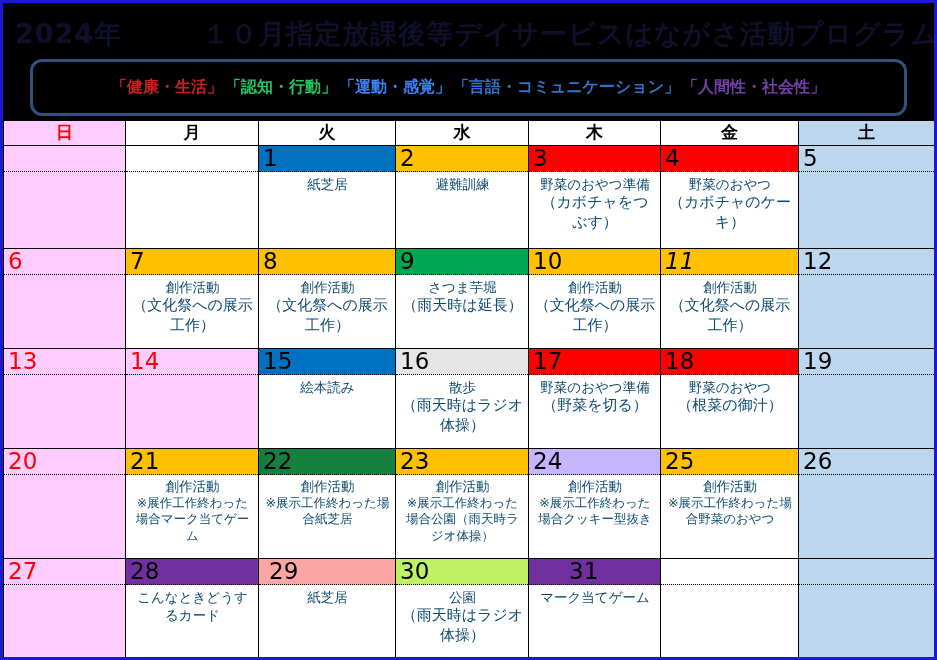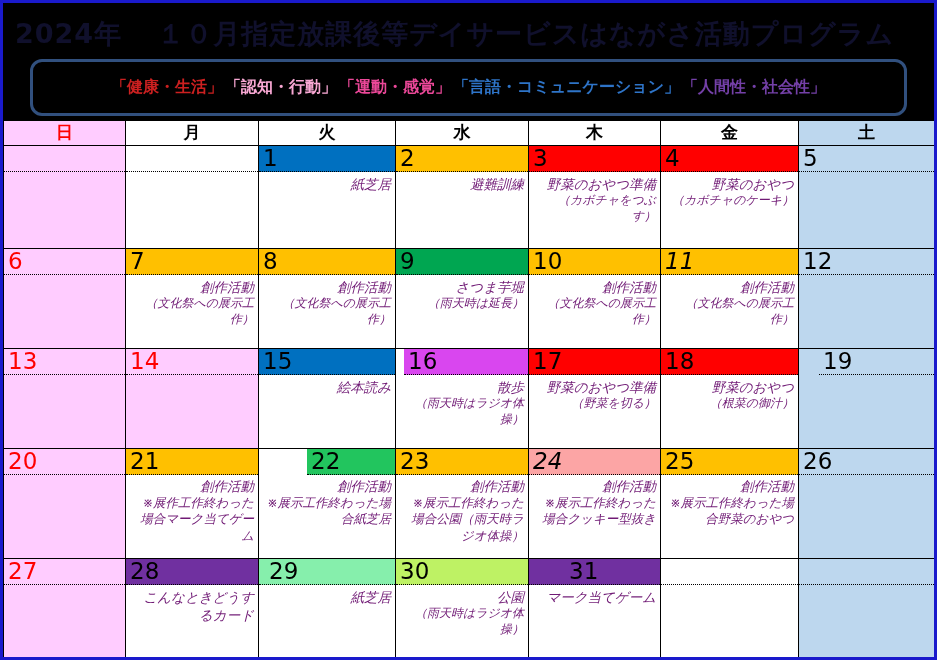--- a/index.html
+++ b/index.html
@@ -13,21 +13,21 @@
   }
   
   .top {
     height:117px; background:#000; position:relative;
   }
   .title-row {
     padding:13px 0 0 12px;
     font-size:27px; font-weight:bold; color:#10102c;
     white-space:nowrap; letter-spacing:1px;
   }
-  .title-year { margin-right:35px; }
+  .title-year { margin-right:80px; }
   .legend-box {
     position:absolute; left:27px; right:27px; top:56px; height:57px;
     border:3px solid #31507E; border-radius:12px;
     display:flex; flex-direction:column; justify-content:center; align-items:center;
     gap:1px; background:#000;
   }
   .legend-line1 { font-size:16px; font-weight:bold; white-space:nowrap; }
   .legend-line1 span { margin:0 1px; }
   .legend-note { font-size:14.5px; font-weight:bold; color:#0D1A3C; white-space:nowrap; }
 
@@ -51,38 +51,38 @@
   tbody tr.w4 { height:99px; }
   .cell { display:flex; flex-direction:column; height:100%; }
   .numzone {
     height:26px; flex:none;
     border-bottom:1px dotted #000;
     font-size:23px; line-height:25px; padding-left:4px;
     color:#000;
   }
   .content {
     flex:1; display:flex; flex-direction:column; justify-content:center;
-    padding:3px 4px 6px 5px; text-align:right; color:#701a75;font-style:italic;
+    padding:3px 4px 6px 5px; text-align:center; color:#0c4a6e;
   }
   .content.split { justify-content:space-between; padding-top:2px; }
   .line  { font-size:13.5px; line-height:1.35; }
-  .line.small { font-size:12px; line-height:1.3; }
+  .line.small { font-size:15px; line-height:1.3; }
   .note  { font-size:12.5px; line-height:1.3; margin-bottom:1px; }
 </style>
 </head>
 <body>
 
 <div class="page">
 
   <div class="top">
     <div class="title-row">
       <span class="title-year">2024年</span><span>１０月指定放課後等デイサービスはながさ活動プログラム</span>
     </div>
     <div class="legend-box">
-      <div class="legend-line1"><span style="color: rgb(204, 32, 32);">「健康・生活」</span><span style="color: #f9a8d4;">「認知・行動」</span><span style="color: #ec4899;">「運動・感覚」</span><span style="color: rgb(46, 116, 200);">「言語・コミュニケーション」</span><span style="color: rgb(116, 64, 168);">「人間性・社会性」</span></div>
+      <div class="legend-line1"><span style="color: rgb(204, 32, 32);">「健康・生活」</span><span style="color: #22c55e;">「認知・行動」</span><span style="color: #3b82f6;">「運動・感覚」</span><span style="color: rgb(46, 116, 200);">「言語・コミュニケーション」</span><span style="color: rgb(116, 64, 168);">「人間性・社会性」</span></div>
     </div>
   </div>
 
   <table class="cal">
     <colgroup>
       <col style="width:122px">
         <col style="width:133px">
         <col style="width:137px">
       <col style="width:133px">
         <col style="width:132px">
@@ -230,21 +230,21 @@
           <td>
             <div class="cell">
               <div class="numzone" style="background: rgb(0, 112, 192);"><span>15</span></div>
               <div class="content">
                 <div class="line">絵本読み</div>
               </div>
             </div>
           </td>
           <td>
             <div class="cell">
-              <div class="numzone" style="background: #d946ef; margin-left: 8px;"><span>16</span></div>
+              <div class="numzone" style="background: #e5e5e5;"><span>16</span></div>
               <div class="content">
                 <div class="line">散歩</div>
                 <div class="line small">（雨天時はラジオ体操）</div>
               </div>
             </div>
           </td>
           <td>
             <div class="cell">
               <div class="numzone" style="background: rgb(255, 0, 0);"><span>17</span></div>
               <div class="content">
@@ -255,21 +255,21 @@
           </td>
           <td>
             <div class="cell">
               <div class="numzone" style="background: rgb(255, 0, 0);"><span>18</span></div>
               <div class="content">
                 <div class="line">野菜のおやつ</div>
                 <div class="line small">（根菜の御汁）</div>
               </div>
             </div>
           </td>
-          <td style="background: rgb(189, 215, 238); padding-left: 20px;">
+          <td style="background: rgb(189, 215, 238);">
             <div class="cell">
               <div class="numzone"><span>19</span></div>
               <div class="content"></div>
             </div>
           </td>
         </tr>
         <tr class="w3">
           <td style="background: rgb(255, 204, 255);">
             <div class="cell">
               <div class="numzone"><span style="color: rgb(255, 0, 0);">20</span></div>
@@ -280,39 +280,39 @@
             <div class="cell">
               <div class="numzone" style="background: rgb(255, 192, 0);"><span>21</span></div>
               <div class="content split">
                 <div class="line">創作活動</div>
                 <div class="note">※展作工作終わった場合マーク当てゲーム</div>
               </div>
             </div>
           </td>
           <td>
             <div class="cell">
-              <div class="numzone" style="background: #22c55e; margin-left: 48px;"><span>22</span></div>
+              <div class="numzone" style="background: #15803d;"><span>22</span></div>
               <div class="content split">
                 <div class="line">創作活動</div>
                 <div class="note">※展示工作終わった場合紙芝居</div>
               </div>
             </div>
           </td>
           <td>
             <div class="cell">
               <div class="numzone" style="background: rgb(255, 192, 0);"><span>23</span></div>
               <div class="content split">
                 <div class="line">創作活動</div>
                 <div class="note">※展示工作終わった場合公園（雨天時ラジオ体操）</div>
               </div>
             </div>
           </td>
           <td>
             <div class="cell">
-              <div class="numzone" style="background: #fca5a5; font-style: italic;"><span>24</span></div>
+              <div class="numzone" style="background: #c4b5fd;"><span>24</span></div>
               <div class="content split">
                 <div class="line">創作活動</div>
                 <div class="note">※展示工作終わった場合クッキー型抜き</div>
               </div>
             </div>
           </td>
           <td>
             <div class="cell">
               <div class="numzone" style="background: rgb(255, 192, 0);"><span>25</span></div>
               <div class="content split">
@@ -338,21 +338,21 @@
           <td>
             <div class="cell">
               <div class="numzone" style="background: rgb(112, 48, 160);"><span>28</span></div>
               <div class="content">
                 <div class="line">こんなときどうするカード</div>
               </div>
             </div>
           </td>
           <td>
             <div class="cell">
-              <div class="numzone" style="background: #86efac; padding-left: 10px;"><span>29</span></div>
+              <div class="numzone" style="background: #fca5a5; padding-left: 10px;"><span>29</span></div>
               <div class="content">
                 <div class="line">紙芝居</div>
               </div>
             </div>
           </td>
           <td>
             <div class="cell">
               <div class="numzone" style="background: #bef264;"><span>30</span></div>
               <div class="content">
                 <div class="line">公園</div>

